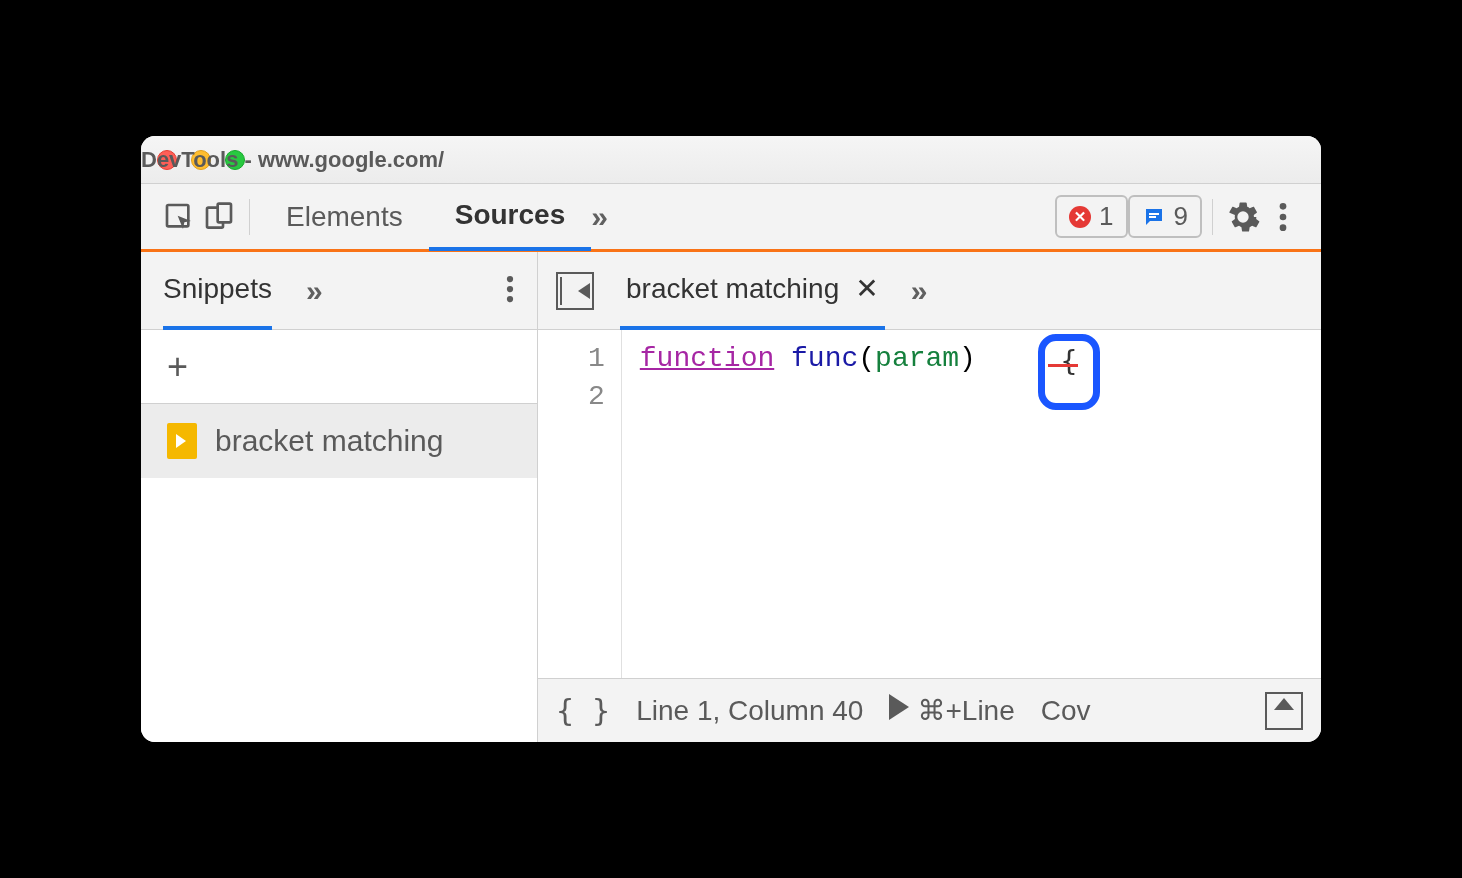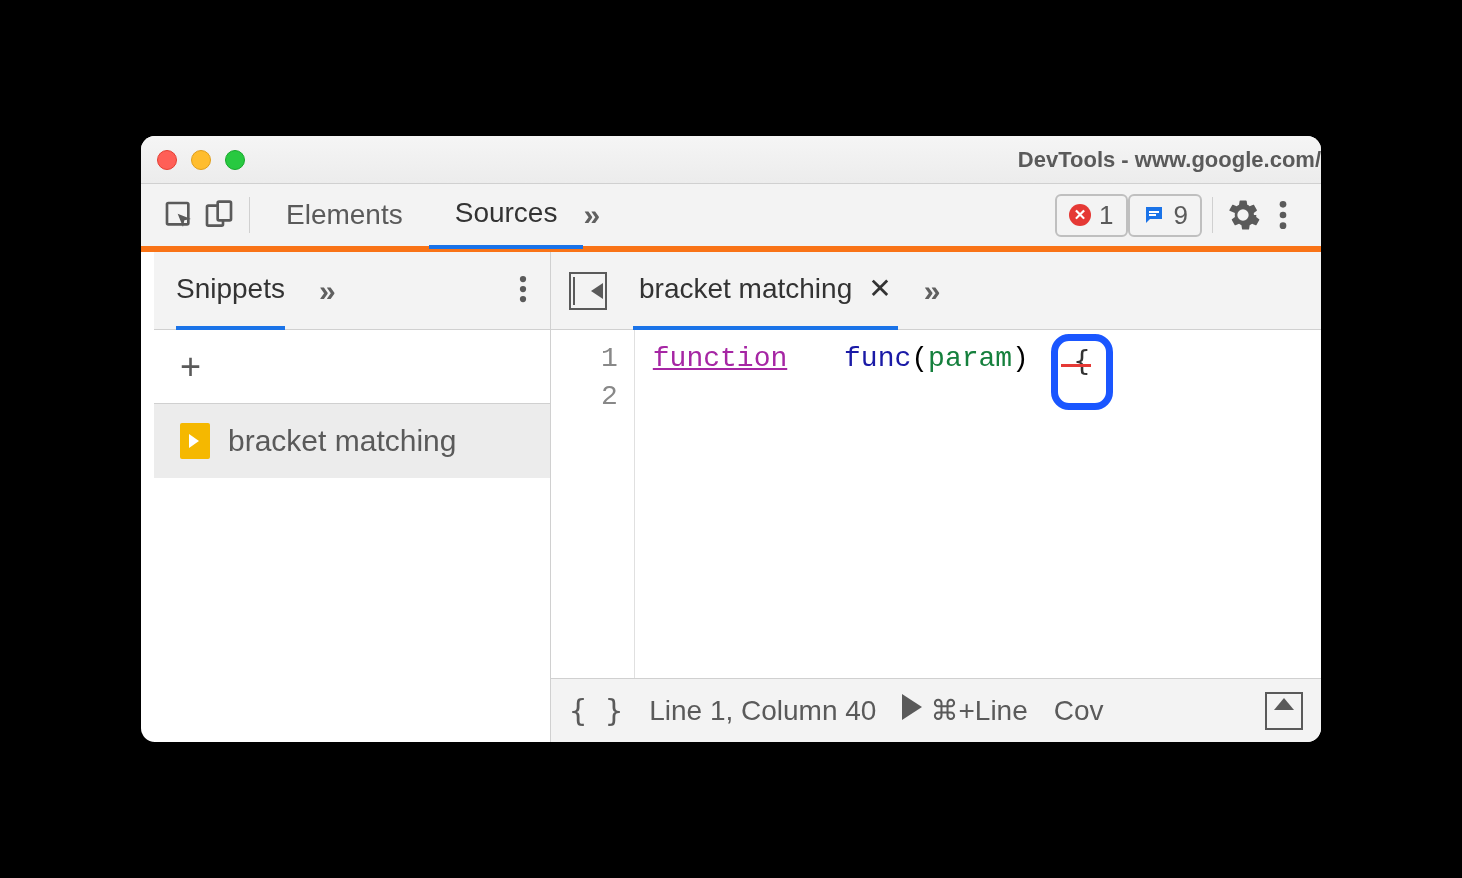--- a/index.html
+++ b/index.html
@@ -36,30 +36,30 @@
       width: 20px;
       height: 20px;
       border-radius: 50%;
     }
     .tl-close { background: #ff5f57; border: 1px solid #e33e32; }
     .tl-min   { background: #ffbd2e; border: 1px solid #e09e1a; }
     .tl-max   { background: #28c940; border: 1px solid #17a82b; }
     .title {
       position: absolute;
       left: 0; right: 0;
-      text-align: right;
+      text-align: left;
       font-weight: 600;
       font-size: 22px;
       color: #5a5a5a;
       pointer-events: none;
     }
     .toolbar {
       height: 68px;
       background: #f3f3f3;
-      border-bottom: 6px solid #f97316;
+      border-bottom: 3px solid #f97316;
       display: flex;
       align-items: center;
       padding: 0 18px;
       font-size: 26px;
       color: #5a5a5a;
     }
     .toolbar .icon-btn {
       display: flex;
       align-items: center;
       justify-content: center;
@@ -77,21 +77,21 @@
       padding: 0 26px;
       height: 68px;
       display: flex;
       align-items: center;
       font-size: 28px;
       color: #5a5a5a;
       cursor: pointer;
     }
     .tab.active {
       color: #333;
-      font-weight: 400;
+      font-weight: 700;
       border-bottom: 4px solid #1a73e8;
     }
     .chevrons {
       font-size: 30px;
       color: #606060;
       font-weight: bold;
     }
     .spacer { flex: 1; }
     .badge-box {
       display: flex;
@@ -107,21 +107,20 @@
       width: 22px; height: 22px; border-radius: 50%;
       background: #e53935; display: flex; align-items: center;
       justify-content: center; color: #fff; font-size: 15px; font-weight: bold;
     }
     .msg-ico { color: #1a73e8; display: inline-flex; }
     .gear-icon, .kebab-icon { color: #5a5a5a; }
 
     .body-area {
       display: flex;
       height: 490px;
-      padding-left: 13px;
     }
     .sidebar {
       width: 397px;
       border-right: 1px solid #d0d0d0;
       display: flex;
       flex-direction: column;
       background: #fff;
     }
     .sidebar-header {
       height: 78px;
@@ -223,21 +222,21 @@
       color: #888;
       border-right: 1px solid #e0e0e0;
     }
     .gutter div { height: 38px; line-height: 38px; }
     .code {
       padding: 10px 18px;
       line-height: 38px;
       white-space: pre;
     }
     .kw { color: #a626a4; text-decoration: underline; }
-    .fn { color: #1a1aa6; margin-left: 40px; }
+    .fn { color: #1a1aa6; }
     .prm { color: #15803d; }
     .highlight-ring {
       position: absolute;
       border: 7px solid #1a56ff;
       border-radius: 18px;
       width: 62px;
       height: 76px;
       left: 500px;
       top: 4px;
       display: flex;

